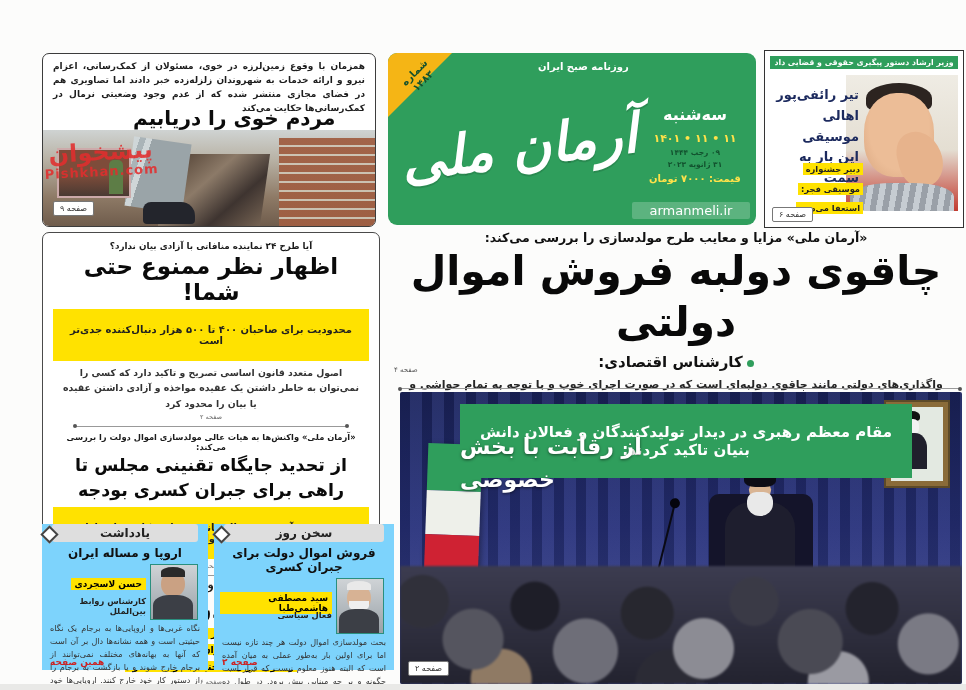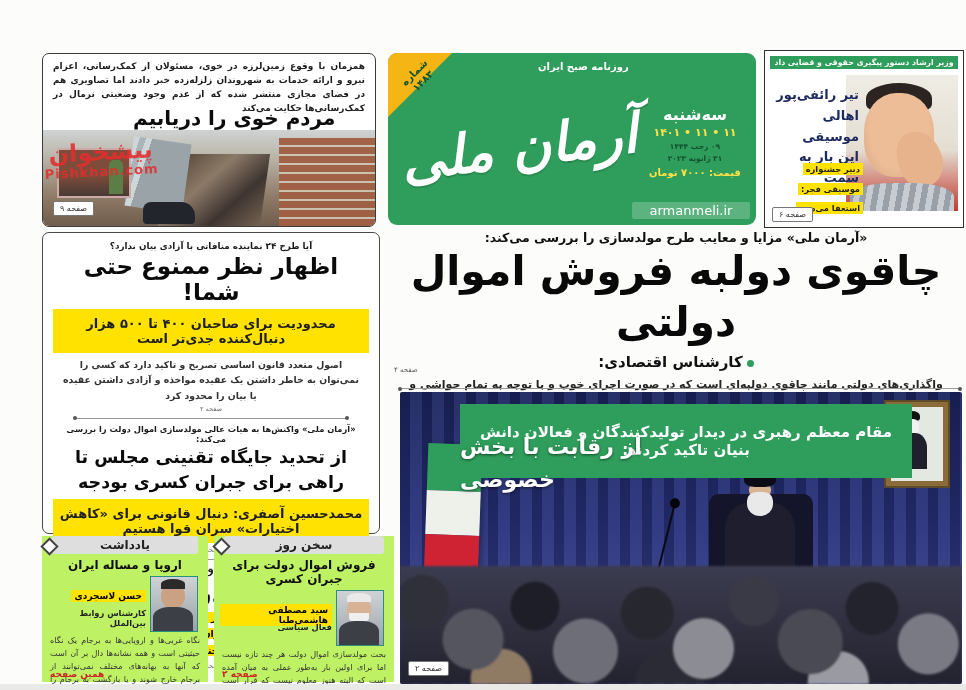--- a/index.html
+++ b/index.html
@@ -27,21 +27,21 @@
   #wm .en{font-size:13px;font-weight:bold;letter-spacing:1px;direction:ltr;}
 
   
   #masthead{left:388px;top:53px;width:368px;height:172px;background:#2f9e5c;border-radius:9px;overflow:hidden;}
   #masthead .corner{position:absolute;top:0;right:auto;left:0;width:0;height:0;border-top:64px solid #f5b515;border-right:64px solid transparent;}
   #masthead .issue{position:absolute;top:12px;left:2px;width:58px;transform:rotate(-45deg);color:#14512d;font-weight:bold;font-size:10px;text-align:center;line-height:1.2;}
   #masthead .tagline{position:absolute;top:8px;left:150px;color:#fff;font-size:10px;letter-spacing:.5px;font-weight:bold;}
   #logo{position:absolute;top:34px;left:16px;width:230px;height:120px;display:flex;align-items:center;justify-content:center;color:#fff;font-size:54px;font-weight:900;font-style:italic;transform:rotate(-7deg);text-shadow:0 2px 0 rgba(0,0,0,.12);white-space:nowrap;}
   #dates{position:absolute;top:52px;right:auto;left:255px;width:104px;text-align:center;}
   #dates .wd{color:#fff;font-weight:900;font-size:16px;}
-  #dates .dfa{color:#ffe24a;font-weight:bold;font-size:11px;margin-top:2px;}
+  #dates .dfa{color:#ffe24a;font-weight:bold;font-size:11px;margin-top:8px;}
   #dates .sm{color:rgba(16,74,42,.9);font-size:7.5px;font-weight:bold;margin-top:3px;}
   #dates .price{color:#ffe24a;font-weight:900;font-size:10px;margin-top:4px;}
   #site{position:absolute;bottom:6px;left:244px;width:118px;background:rgba(255,255,255,.22);color:#fff;font-size:13px;text-align:center;border-radius:2px;direction:ltr;padding:1px 0;}
 
   
   #culture{left:764px;top:50px;width:198px;height:176px;border:1.6px solid #333;border-radius:0;background:#fff;overflow:hidden;}
   #culture .strip{margin:5px 5px 0 5px;background:#2f9e5c;color:#fff;font-size:7.8px;font-weight:bold;text-align:center;padding:2px 2px;}
   #cphoto{position:absolute;top:24px;bottom:16px;right:5px;width:112px;background:linear-gradient(180deg,#efece4 0%,#e4ded2 55%,#c23b30 100%);overflow:hidden;}
   #cphoto .face{position:absolute;left:18px;top:18px;width:70px;height:84px;background:radial-gradient(ellipse at 50% 40%,#ecbd97 60%,#d8a57f 100%);border-radius:46% 46% 42% 42%;}
   #cphoto .hair{position:absolute;left:20px;top:8px;width:66px;height:30px;background:#2c2420;border-radius:50% 50% 30% 30%;}
@@ -61,21 +61,21 @@
   #lead .body{font-size:11px;font-weight:bold;color:#262626;line-height:1.8;margin:4px 8px 0 8px;}
   #lead .pg{position:absolute;left:4px;bottom:14px;font-size:7px;color:#555;}
   #leadrule{left:400px;top:388px;width:560px;}
 
   
   #col{left:42px;top:232px;width:338px;height:302px;border:1.6px solid #4a4a4a;border-radius:7px;background:#fff;padding:6px 10px;box-sizing:border-box;text-align:center;}
   #col .kicker{font-size:8.8px;font-weight:bold;color:#1b1b1b;margin-top:2px;}
   #col .h1{font-size:23px;font-weight:900;color:#0a0a0a;margin:2px 0;}
   #col .h2{font-size:17.5px;font-weight:900;color:#0a0a0a;line-height:1.45;margin:1px 0;}
   #col .h3{font-size:26px;font-weight:900;color:#0a0a0a;margin:2px 0;}
-  #col .hlt{display:inline-block;background:#ffe200;font-size:13px;font-weight:bold;color:#1f1f1f;padding:7px 4px;margin:2px 0;}
+  #col .hlt{display:inline-block;background:#ffe200;font-size:10px;font-weight:bold;color:#1f1f1f;padding:15px 4px;margin:2px 0;}
   #col .body{font-size:9.3px;font-weight:bold;color:#333;line-height:1.65;margin:2px 6px;}
   #col .bodyhl{font-size:9.3px;font-weight:bold;line-height:1.8;margin:2px 12px;}
   #col .bodyhl span{background:#ffe200;padding:0 3px;}
   #col .pg{font-size:6.5px;color:#666;margin-top:1px;}
   #col .sep{position:relative;margin:5px 22px;border-top:1px solid #999;}
   #col .sep:before,#col .sep:after{content:"";position:absolute;top:-2.5px;width:4px;height:4px;background:#555;border-radius:50%;}
   #col .sep:before{right:-2px;} #col .sep:after{left:-2px;}
 
   
   #photo{left:400px;top:392px;width:562px;height:292px;background:linear-gradient(180deg,#1c2560 0%,#27317b 45%,#323c86 70%);overflow:hidden;border-radius:2px;}
@@ -110,21 +110,21 @@
       radial-gradient(circle at 48% 100%, #2b2b35 0 34px, transparent 35px),
       radial-gradient(circle at 78% 98%, #9a9aa2 0 30px, transparent 31px),
       linear-gradient(180deg,#3c3c50 0%,#23232f 100%);}
   #photo .strip{position:absolute;left:60px;top:12px;width:440px;background:#2f9e5c;color:#fff;font-size:15px;font-weight:bold;text-align:center;padding:19px 6px;}
   #photo .hl{position:absolute;left:60px;top:38px;width:260px;text-align:left;color:#fff;font-weight:900;font-size:22px;line-height:1.5;text-shadow:0 1px 3px rgba(0,0,0,.55);}
   #photo .hls{position:absolute;left:55px;top:112px;width:280px;text-align:left;}
   #photo .hls span{display:inline-block;background:#ffe200;color:#1d1d1d;font-size:10px;font-weight:bold;padding:1px 4px;margin:2px 0;}
   #photo .pg{position:absolute;left:8px;bottom:8px;}
 
   
-  .obox{top:536px;height:146px;background:#bef264;}
+  .obox{top:524px;height:146px;background:#7dd3fc;}
   #note{left:42px;width:166px;} #speech{left:214px;width:180px;}
   .obox .bar{position:relative;background:#dedede;border-radius:3px;font-size:12px;font-weight:900;color:#222;text-align:center;line-height:18px;height:18px;margin:0 10px;}
   .obox .bar i{position:absolute;left:-9px;top:4px;width:9px;height:9px;background:#fff;border:2px solid #444;transform:rotate(45deg);}
   .obox .hl{font-size:12px;font-weight:900;color:#101010;text-align:center;margin-top:4px;}
   .obox .auth{position:relative;height:56px;margin:4px 6px 0 6px;}
   .obox .pic{position:absolute;right:4px;top:0;width:46px;height:54px;border:1.5px solid #2a8f7f;background:linear-gradient(180deg,#cfd3d6 0%,#9aa2a8 100%);overflow:hidden;}
   .obox .pic .hd{position:absolute;left:10px;top:6px;width:24px;height:26px;border-radius:48%;}
   .obox .pic .sh2{position:absolute;left:2px;top:30px;width:40px;height:26px;border-radius:40% 40% 0 0;background:#3c3f46;}
   .obox .nm{position:absolute;right:56px;top:14px;background:#ffe200;font-size:9px;font-weight:900;padding:1px 4px;}
   .obox .rl{position:absolute;right:56px;top:32px;font-size:8.3px;font-weight:bold;color:#222;}

